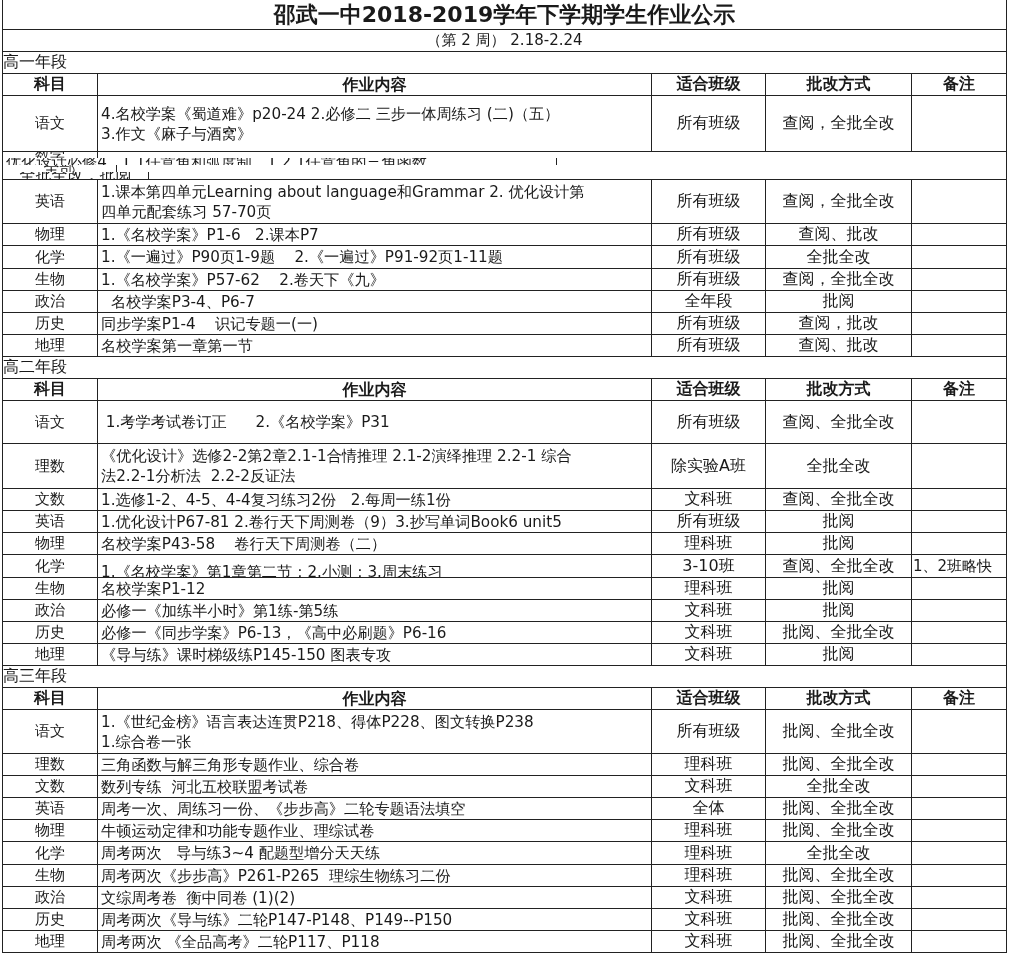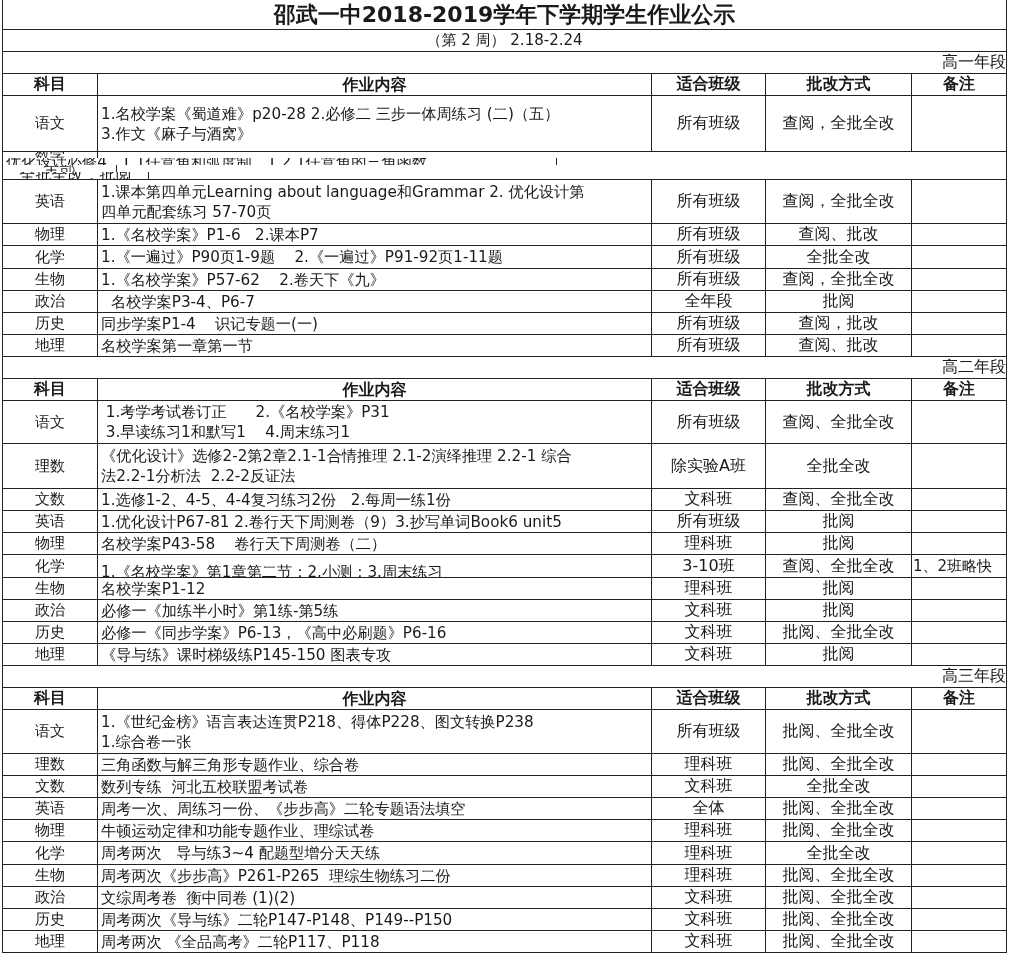--- a/index.html
+++ b/index.html
@@ -2,21 +2,21 @@
 <html><head>
 <meta charset="utf-8">
 <style>
   html, body { margin: 0; padding: 0; background: #ffffff; }
   body { width: 1011px; height: 963px; overflow: hidden; position: relative;
          font-family: "DejaVu Sans", "Liberation Sans", sans-serif; color: #1a1a1a; }
   .sheet { position: absolute; left: 2px; top: 0; width: 1005px; }
   .row { display: flex; box-sizing: border-box; border-bottom: 1.5px solid #222; border-left: 1.5px solid #222; border-right: 1.5px solid #222; }
   .title { height: 30px; align-items: center; justify-content: center; font-size: 22px; font-weight: bold; letter-spacing: 0px; text-align: center; }
   .subtitle { height: 22px; align-items: center; justify-content: center; font-size: 15px; }
-  .grade { height: 22px; align-items: center; justify-content: flex-end; font-size: 16px; }
+  .grade { height: 22px; align-items: center; justify-content: flex-start; font-size: 16px; }
   .cell { box-sizing: border-box; border-right: 1.5px solid #222; display: flex; align-items: center; overflow: hidden; white-space: nowrap; }
   .cell:last-child { border-right: none; }
   .c-subj { width: 95px; justify-content: center; font-size: 15px; }
   .c-cont { width: 554px; justify-content: flex-start; padding-left: 3px; font-size: 15.2px; line-height: 20px; white-space: normal; }
   .c-cls  { width: 114px; justify-content: center; font-size: 16px; }
   .c-mark { width: 146px; justify-content: center; font-size: 16px; }
   .c-note { flex: 1; justify-content: center; font-size: 15px; }
   .hdr .cell { justify-content: center; font-size: 16px; font-weight: bold; }
   .hdr .c-cont { padding-left: 0; }
   .c-cont span { display: block; }
@@ -41,21 +41,21 @@
           <div class="cell c-subj">科目</div>
           <div class="cell c-cont">作业内容</div>
           <div class="cell c-cls">适合班级</div>
           <div class="cell c-mark">批改方式</div>
           <div class="cell c-note">备注</div>
         </div>
         <div class="row" style="height: 56px;">
           <div class="cell c-subj">语文</div>
           <div class="cell c-cont">
             <div>
-              <span style="white-space: pre;">1.名校学案《蜀道难》p20-28 2.必修二 三步一体周练习 (二)（五）</span>
+              <span style="white-space: pre;">4.名校学案《蜀道难》p20-24 2.必修二 三步一体周练习 (二)（五）</span>
               <span style="white-space: pre;">3.作文《麻子与酒窝》</span>
             </div>
           </div>
           <div class="cell c-cls">所有班级</div>
           <div class="cell c-mark">查阅，全批全改</div>
           <div class="cell c-note"></div>
         </div>
         <div class="row" style="height: 28px; flex-direction: column;">
           <div class="cell c-subj">数学</div>
           <div class="cell c-cont">
@@ -155,21 +155,20 @@
           <div class="cell c-cont">作业内容</div>
           <div class="cell c-cls">适合班级</div>
           <div class="cell c-mark">批改方式</div>
           <div class="cell c-note">备注</div>
         </div>
         <div class="row" style="height: 43px;">
           <div class="cell c-subj">语文</div>
           <div class="cell c-cont">
             <div>
               <span style="white-space: pre;"> 1.考学考试卷订正      2.《名校学案》P31</span>
-              <span style="white-space: pre;"> 3.早读练习1和默写1    4.周末练习1</span>
             </div>
           </div>
           <div class="cell c-cls">所有班级</div>
           <div class="cell c-mark">查阅、全批全改</div>
           <div class="cell c-note"></div>
         </div>
         <div class="row" style="height: 45px;">
           <div class="cell c-subj">理数</div>
           <div class="cell c-cont">
             <div>

